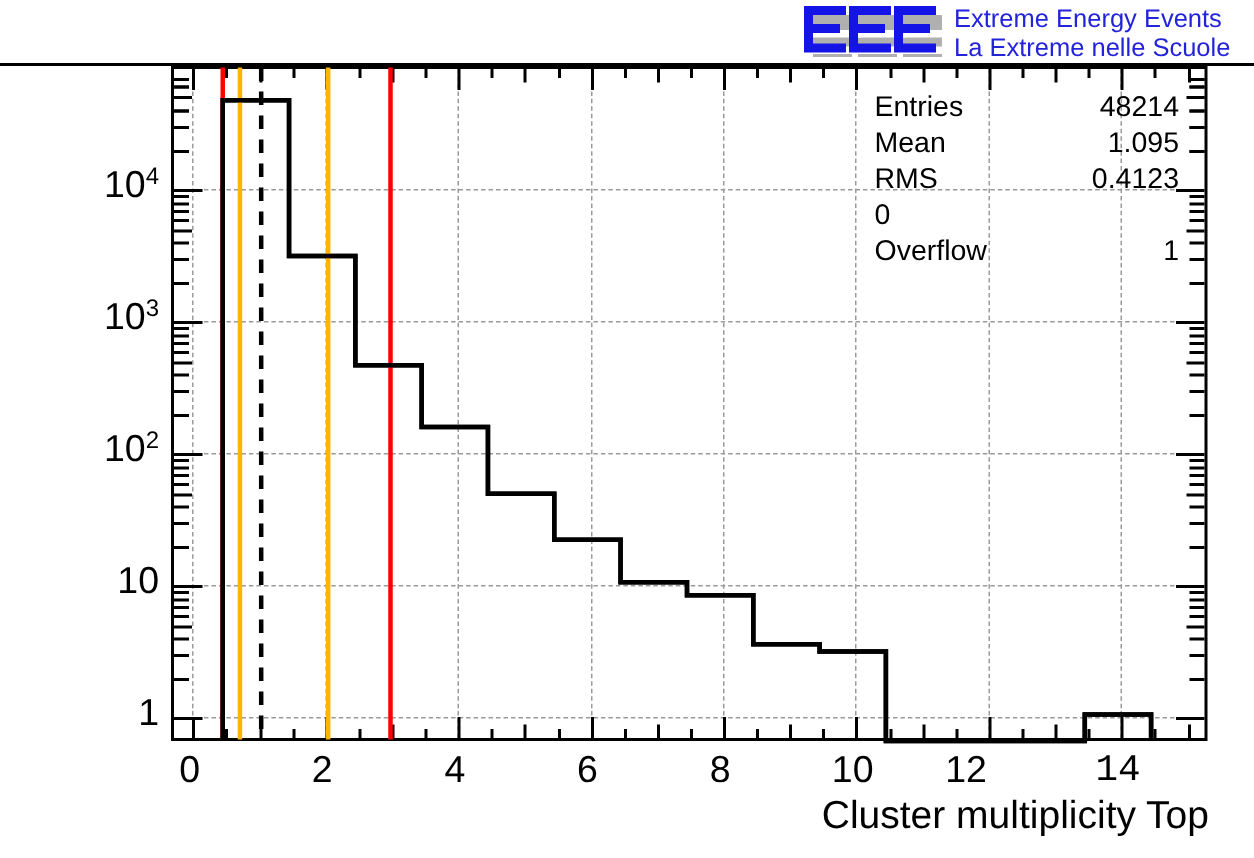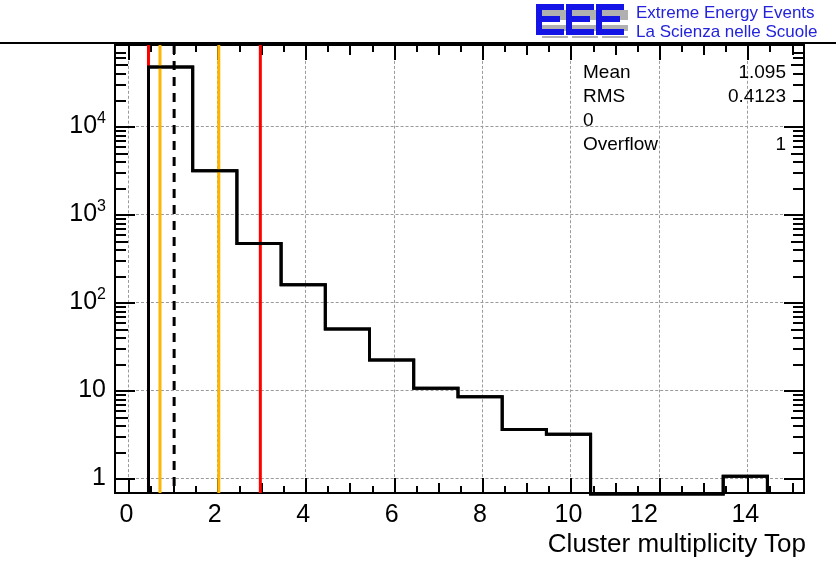--- a/index.html
+++ b/index.html
@@ -186,21 +186,21 @@
         <rect x="6" y="27" width="32" height="5" fill="#ffffff"></rect>
         <rect x="36" y="27" width="32" height="5" fill="#ffffff"></rect>
         <rect x="66" y="27" width="28" height="5" fill="#ffffff"></rect>
         <path d="M0 0 h28 v6 h-22 v6 h18 v6 h-18 v7 h22 v6 h-28 z" fill="#1414e6"></path>
         <path d="M30 0 h28 v6 h-22 v6 h18 v6 h-18 v7 h22 v6 h-28 z" fill="#1414e6"></path>
         <path d="M60 0 h28 v6 h-22 v6 h18 v6 h-18 v7 h22 v6 h-28 z" fill="#1414e6"></path>
       </g>
     </svg>
     <div class="logo-text">
       <div>Extreme Energy Events</div>
-      <div>La Scienza nelle Scuole</div>
+      <div>La Extreme nelle Scuole</div>
     </div>
   </div>
   <div class="logo-sep"></div>
 
   <div id="frame">
       <div class="gridline-v" style="left: 12.3788px;"></div>
       <div class="gridline-v" style="left: 100.798px;"></div>
       <div class="gridline-v" style="left: 189.218px;"></div>
       <div class="gridline-v" style="left: 277.638px;"></div>
       <div class="gridline-v" style="left: 366.058px;"></div>
@@ -375,21 +375,21 @@
     </div>
 
   <div id="tick-labels">
       <div class="xlabel" style="left: 126.379px;">0</div>
       <div class="xlabel" style="left: 214.798px;">2</div>
       <div class="xlabel" style="left: 303.218px;">4</div>
       <div class="xlabel" style="left: 391.638px;">6</div>
       <div class="xlabel" style="left: 480.058px;">8</div>
       <div class="xlabel" style="left: 568.477px;">10</div>
       <div class="xlabel" style="left: 644px;">12</div>
-      <div class="xlabel" style="left: 745.317px;">14</div>
+      <div class="xlabel" style="left: 745.317px; font-family: Liberation Mono, monospace;">14</div>
       <div class="ylabel" style="top: 476.326px; right: 730px;">1</div>
       <div class="ylabel" style="top: 388.249px; right: 730px;">10</div>
       <div class="ylabel" style="top: 300.172px; right: 730px;">10<sup>2</sup></div>
       <div class="ylabel" style="top: 212.094px; right: 730px;">10<sup>3</sup></div>
       <div class="ylabel" style="top: 124.017px; right: 730px;">10<sup>4</sup></div>
     </div>
 
   <svg id="hist-svg">
       <path d="M 148.5 494.0 L 148.5 66.9 L 192.7 66.9 L 192.7 170.7 L 236.9 170.7 L 236.9 243.5 L 281.1 243.5 L 281.1 284.7 L 325.3 284.7 L 325.3 329.1 L 369.5 329.1 L 369.5 359.9 L 413.7 359.9 L 413.7 388.2 L 458.0 388.2 L 458.0 396.8 L 502.2 396.8 L 502.2 429.5 L 546.4 429.5 L 546.4 434.3 L 590.6 434.3 L 590.6 494.0 L 723.2 494.0 L 723.2 476.3 L 767.4 476.3 L 767.4 494.0" fill="none" stroke="#000000" stroke-width="3" stroke-linejoin="miter"></path>
     </svg>
@@ -399,20 +399,24 @@
       <line x1="174.12539987204096" x2="174.12539987204096" y1="45" y2="493" stroke="#000000" stroke-width="3" stroke-dasharray="9,7"></line>
       <line x1="218.7773512476008" x2="218.7773512476008" y1="45" y2="493" stroke="#ffb400" stroke-width="3"></line>
       <line x1="260.33461292386437" x2="260.33461292386437" y1="45" y2="493" stroke="#ff0000" stroke-width="3"></line>
       <path d="M 148.5 494.0 L 148.5 66.9 L 192.7 66.9 L 192.7 170.7 L 236.9 170.7 L 236.9 243.5 L 281.1 243.5 L 281.1 284.7 L 325.3 284.7 L 325.3 329.1 L 369.5 329.1 L 369.5 359.9 L 413.7 359.9 L 413.7 388.2 L 458.0 388.2 L 458.0 396.8 L 502.2 396.8 L 502.2 429.5 L 546.4 429.5 L 546.4 434.3 L 590.6 434.3 L 590.6 494.0 L 723.2 494.0 L 723.2 476.3 L 767.4 476.3 L 767.4 494.0" fill="none" stroke="#000000" stroke-width="3" stroke-linejoin="miter"></path>
     </svg>
 
   <div id="axis-title-x">Cluster multiplicity Top</div>
 
   <div id="stats-box">
     <div id="stats-rows">
+        <div class="stats-row">
+          <span>Entries</span>
+          <span>48214</span>
+        </div>
         <div class="stats-row">
           <span>Mean</span>
           <span>1.095</span>
         </div>
         <div class="stats-row">
           <span>RMS</span>
           <span>0.4123</span>
         </div>
         <div class="stats-row">
           <span>0</span>

